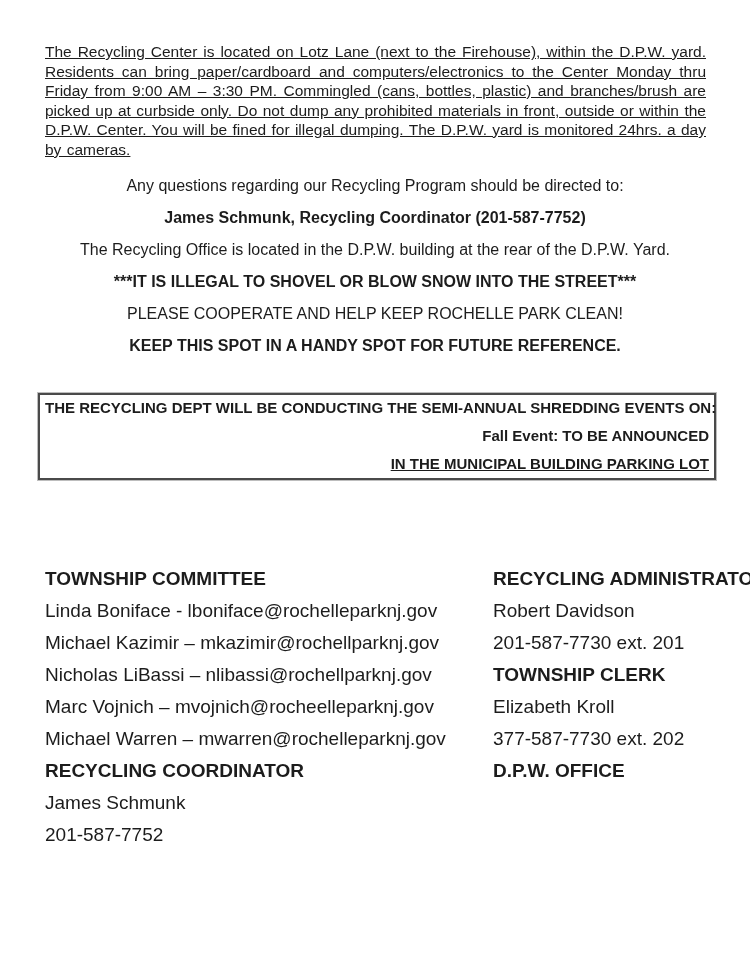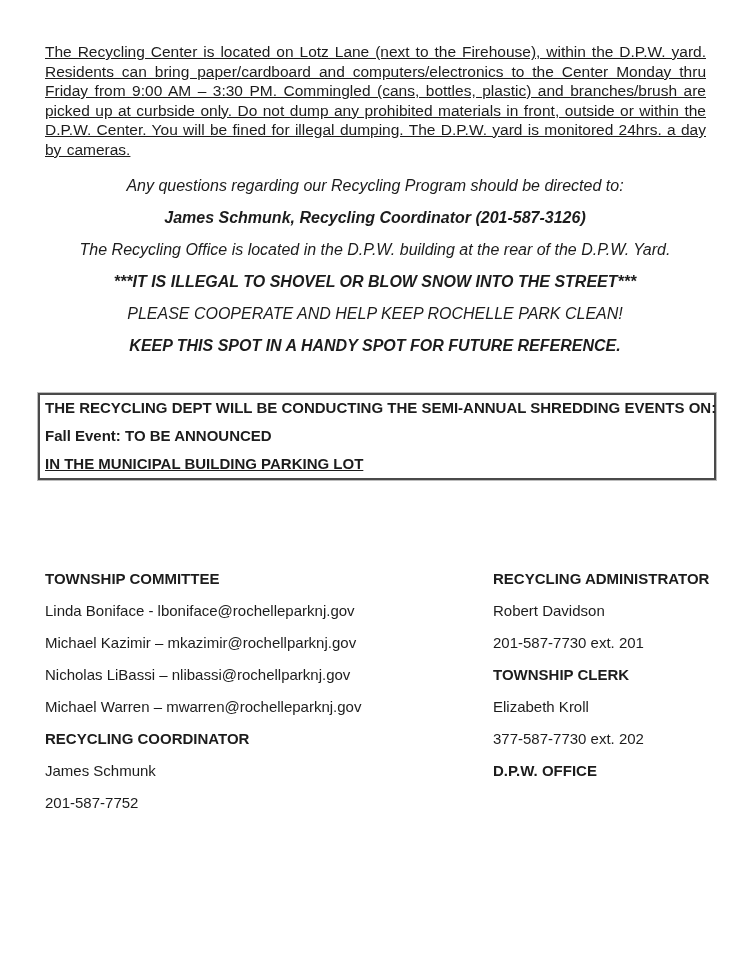--- a/index.html
+++ b/index.html
@@ -26,80 +26,80 @@
   }
   .center-lines {
     position: absolute;
     top: 176px; left: 0; right: 0;
   }
   .center-lines .line {
     text-align: center;
     font-size: 16px; line-height: 19px;
     margin-bottom: 13px;
     white-space: nowrap;
-    font-style: italic;
   }
   .shredding-box {
     position: absolute;
     top: 393px; left: 38px; width: 664px;
     border: 2px solid #4a4a4a;
     box-shadow: 0 0 0 1px #bdbdbd;
     background: #ffffff;
     padding: 4px 5px 6px 5px;
   }
   .shredding-box .line {
-    text-align: left;
+    text-align: right;
     font-size: 15px; line-height: 17px;
     font-weight: bold;
     margin-bottom: 11px;
     white-space: nowrap;
   }
   .shredding-box .line:last-child { margin-bottom: 0; text-decoration: underline; }
   .contacts {
     position: absolute;
     top: 569px; left: 45px; right: 30px;
     display: flex;
   }
   .contact-col-left { width: 448px; flex: 0 0 448px; }
   .contact-col-right { flex: 1; }
   .contacts .line {
-    font-size: 15px; line-height: 19px;
+    font-size: 19px; line-height: 19px;
     margin-bottom: 13px;
     white-space: nowrap;
   }
   .bold { font-weight: bold; }
 </style>
 </head>
 <body>
 
 <div class="page">
 
   <p class="intro">The Recycling Center is located on Lotz Lane (next to the Firehouse), within the D.P.W. yard. Residents can bring paper/cardboard and computers/electronics to the Center Monday thru Friday from 9:00 AM – 3:30 PM. Commingled (cans, bottles, plastic) and branches/brush are picked up at curbside only. Do not dump any prohibited materials in front, outside or within the D.P.W. Center. You will be fined for illegal dumping. The D.P.W. yard is monitored 24hrs. a day by cameras.</p>
 
   <div class="center-lines" id="center-lines">
       <div class="line">Any questions regarding our Recycling Program should be directed to:</div>
-      <div class="line bold">James Schmunk, Recycling Coordinator (201-587-3126)</div>
+      <div class="line bold">James Schmunk, Recycling Coordinator (201-587-7752)</div>
       <div class="line">The Recycling Office is located in the D.P.W. building at the rear of the D.P.W. Yard.</div>
       <div class="line bold">***IT IS ILLEGAL TO SHOVEL OR BLOW SNOW INTO THE STREET***</div>
       <div class="line">PLEASE COOPERATE AND HELP KEEP ROCHELLE PARK CLEAN!</div>
       <div class="line bold">KEEP THIS SPOT IN A HANDY SPOT FOR FUTURE REFERENCE.</div>
     </div>
 
   <div class="shredding-box" id="box-lines">
       <div class="line bold">THE RECYCLING DEPT WILL BE CONDUCTING THE SEMI-ANNUAL SHREDDING EVENTS ON:</div>
       <div class="line bold">Fall Event: TO BE ANNOUNCED</div>
       <div class="line bold">IN THE MUNICIPAL BUILDING PARKING LOT</div>
     </div>
 
   <div class="contacts">
     <div class="contact-col-left" id="left-col">
         <div class="line bold">TOWNSHIP COMMITTEE</div>
         <div class="line">Linda Boniface - lboniface@rochelleparknj.gov</div>
         <div class="line">Michael Kazimir – mkazimir@rochellparknj.gov</div>
         <div class="line">Nicholas LiBassi – nlibassi@rochellparknj.gov</div>
+        <div class="line">Marc Vojnich – mvojnich@rocheelleparknj.gov</div>
         <div class="line">Michael Warren – mwarren@rochelleparknj.gov</div>
         <div class="line bold">RECYCLING COORDINATOR</div>
         <div class="line">James Schmunk</div>
         <div class="line">201-587-7752</div>
       </div>
     <div class="contact-col-right" id="right-col">
         <div class="line bold">RECYCLING ADMINISTRATOR</div>
         <div class="line">Robert Davidson</div>
         <div class="line">201-587-7730 ext. 201</div>
         <div class="line bold">TOWNSHIP CLERK</div>

